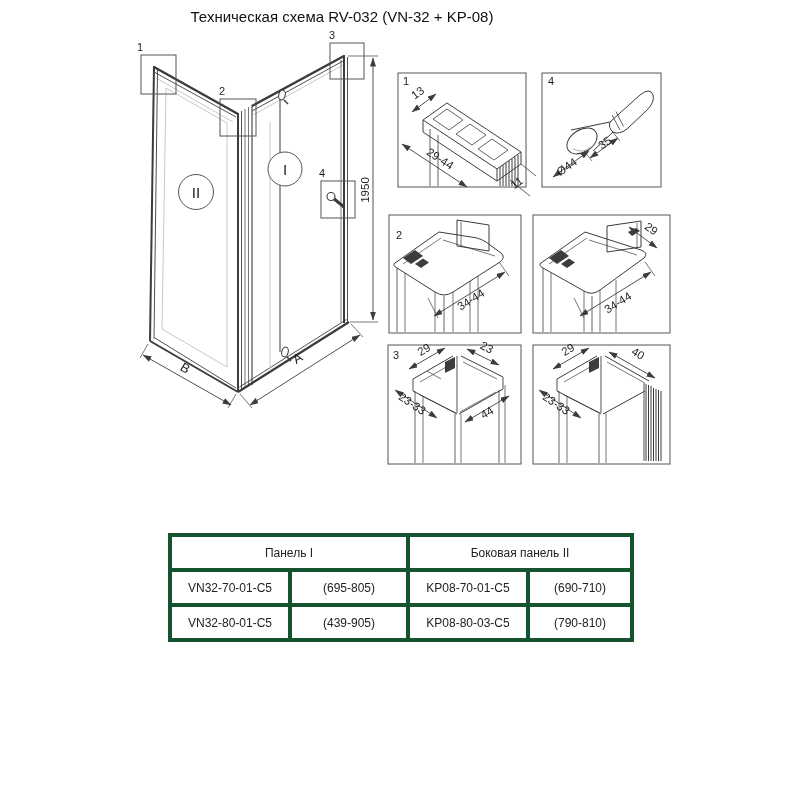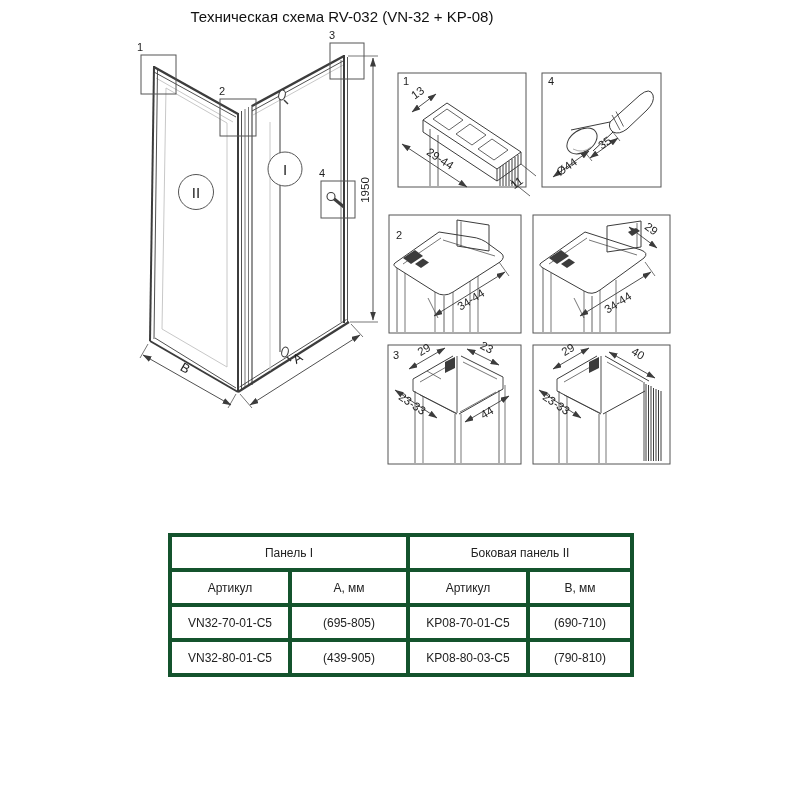--- a/index.html
+++ b/index.html
@@ -236,26 +236,20 @@
       <col style="width:118px">
       <col style="width:120px">
       <col style="width:104px">
     </colgroup>
   <tbody>
     <tr>
       <td colspan="2">Панель I</td>
       <td colspan="2">Боковая панель II</td>
     </tr>
     <tr>
-      <td>Артикул</td>
-      <td>А, мм</td>
-      <td>Артикул</td>
-      <td>B, мм</td>
-    </tr>
-    <tr>
       <td>VN32-70-01-C5</td>
       <td>(695-805)</td>
       <td>KP08-70-01-C5</td>
       <td>(690-710)</td>
     </tr>
     <tr>
       <td>VN32-80-01-C5</td>
       <td>(439-905)</td>
       <td>KP08-80-03-C5</td>
       <td>(790-810)</td>

